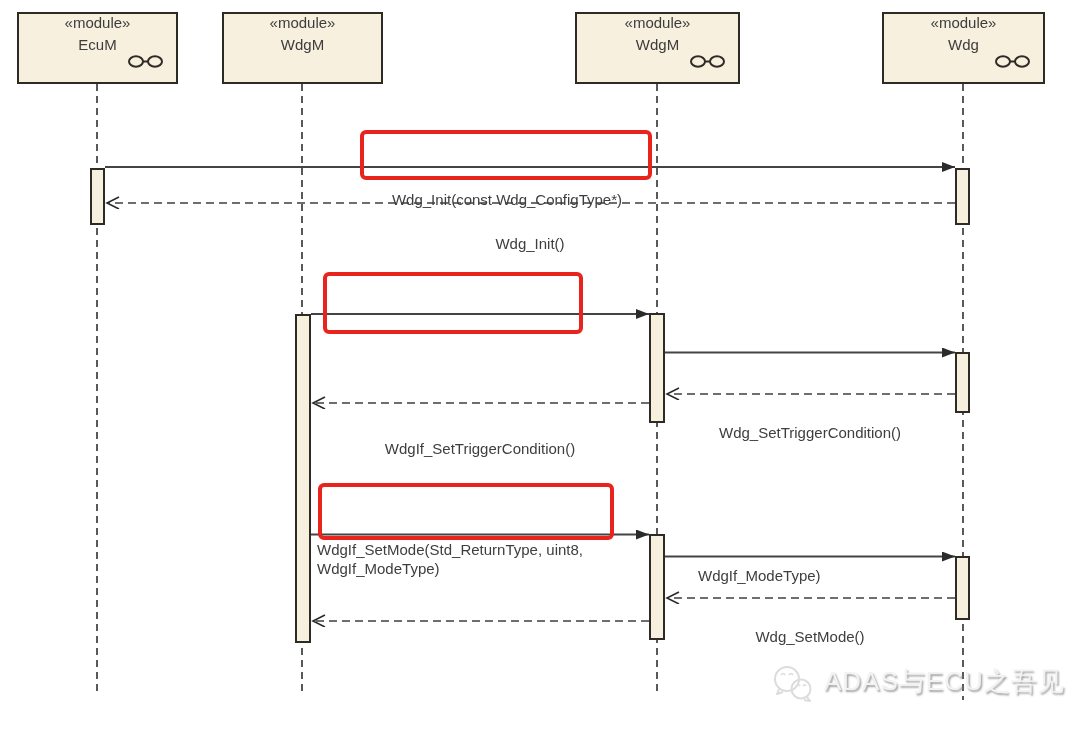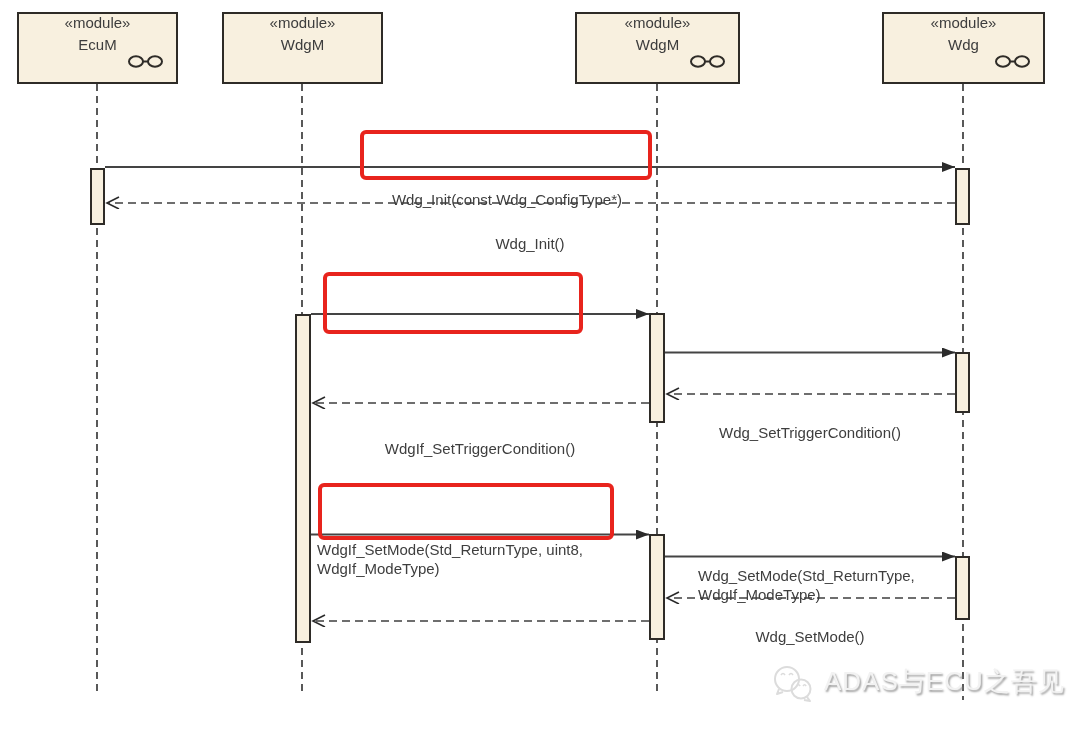--- a/index.html
+++ b/index.html
@@ -134,21 +134,20 @@
     <span>Wdg_SetTriggerCondition()</span>
   </div>
   <div class="msg-label center" style="left:360px;top:391px;width:240px">
     <span>WdgIf_SetTriggerCondition()</span>
   </div>
   <div class="msg-label" style="left:317px;top:492px;line-height:19px">
     <span>WdgIf_SetMode(Std_ReturnType, uint8,</span>
     <span>WdgIf_ModeType)</span>
   </div>
   <div class="msg-label" style="left:698px;top:518px;line-height:19px">
-    <span>Wdg_SetMode(Std_ReturnType,</span>
     <span>WdgIf_ModeType)</span>
   </div>
   <div class="msg-label center" style="left:690px;top:579px;width:240px">
     <span>Wdg_SetMode()</span>
   </div>
 
   <div class="hl" style="left:360px;top:130px;width:292px;height:50px"></div>
   <div class="hl" style="left:323px;top:272px;width:260px;height:62px"></div>
   <div class="hl" style="left:318px;top:483px;width:296px;height:57px"></div>
 

